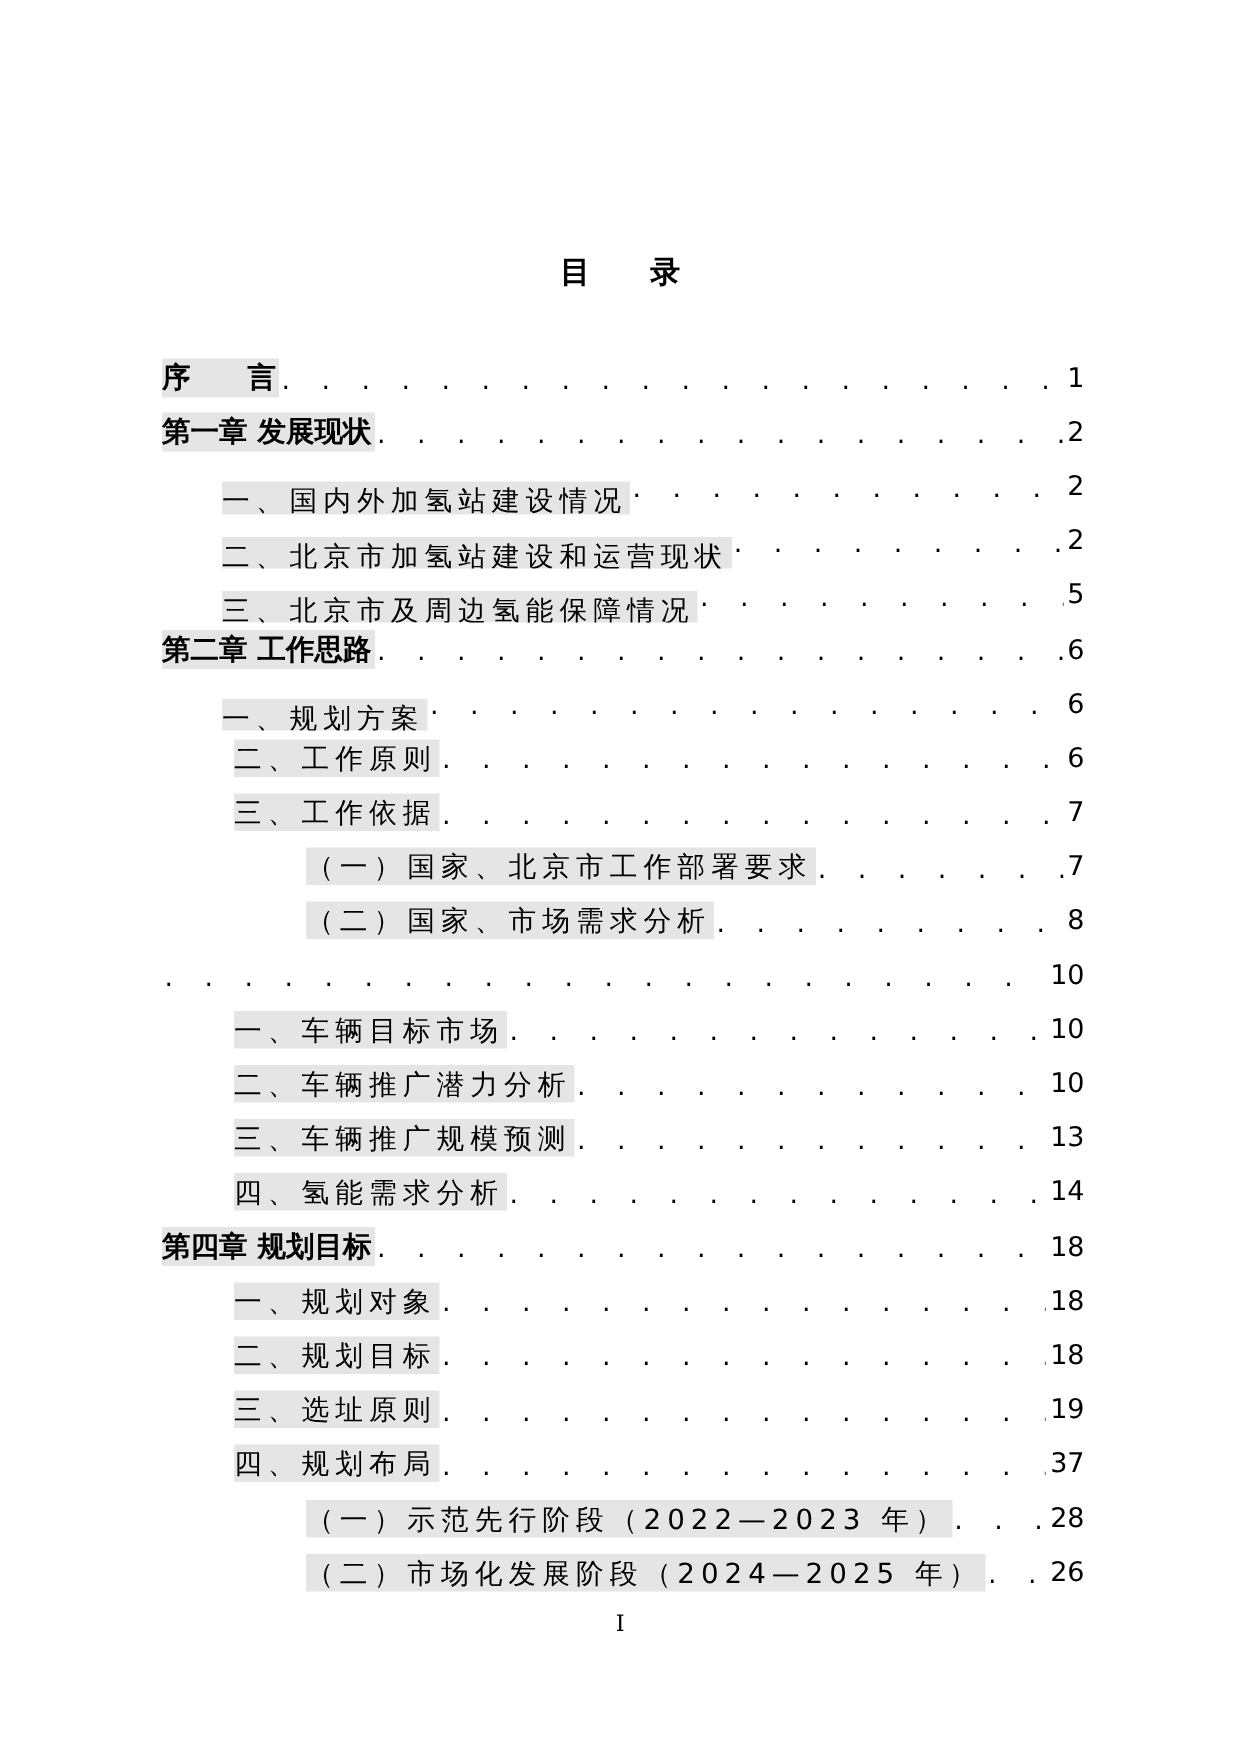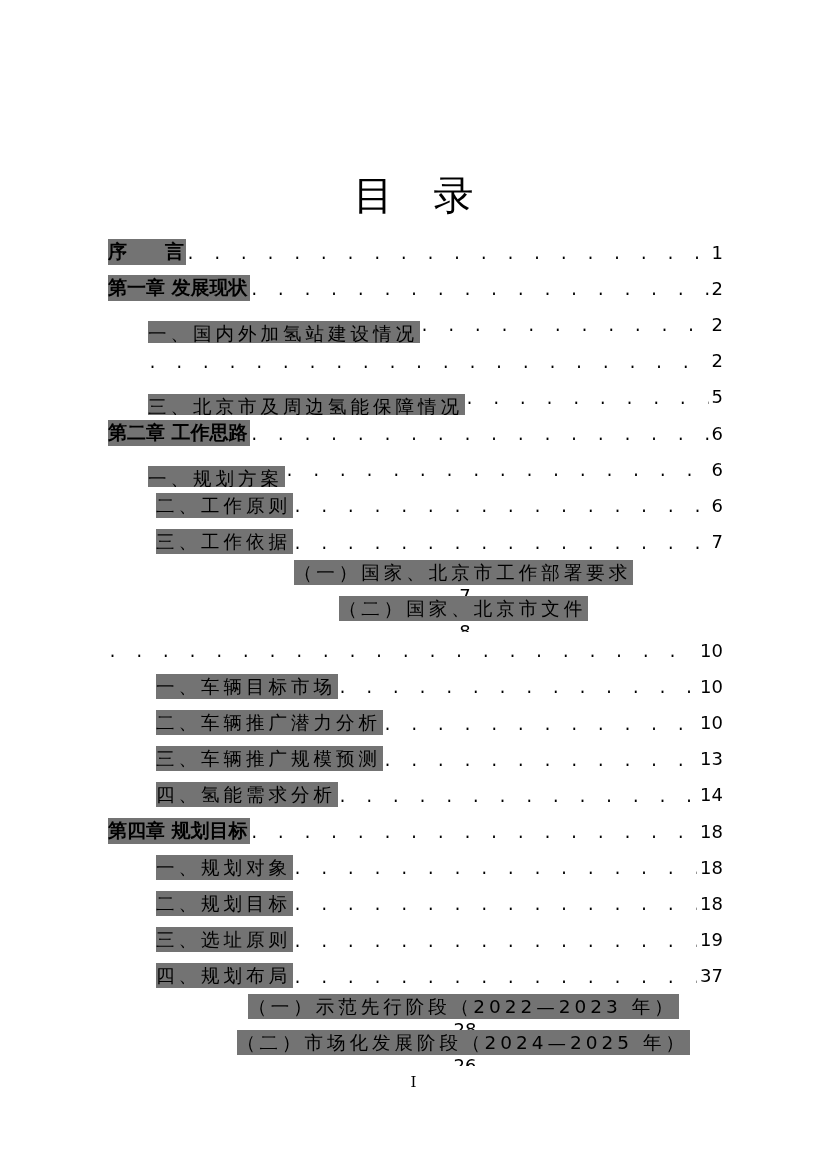--- a/index.html
+++ b/index.html
@@ -1,29 +1,29 @@
 <!DOCTYPE html>
 <html><head>
 <meta charset="utf-8">
 <style>
   html, body { margin: 0; padding: 0; background: #ffffff; }
   body { width: 827px; height: 1169px; position: relative; overflow: hidden; font-family: "DejaVu Sans", sans-serif; color: #000; }
   .page { position: absolute; left: 0; top: 0; width: 827px; height: 1169px; background: #fff; }
-  .title { position: absolute; left: 0; width: 827px; top: 168px; text-align: center; font-size: 40px; letter-spacing: 40px; text-indent: 40px; font-weight: normal; }
+  .title { position: absolute; left: 0; width: 827px; top: 168px; text-align: center; font-size: 20px; letter-spacing: 40px; text-indent: 40px; font-weight: bold; }
   .toc { position: absolute; left: 108px; top: 234px; width: 615px; }
   .row { position: relative; height: 36.2px; display: flex; align-items: center; font-size: 18.5px; white-space: nowrap; overflow: hidden; }
-  .row .label { flex: 0 0 auto; background: #737373; padding-right: 2px; }
+  .row .label { flex: 0 0 auto; background: #e5e5e5; padding-right: 2px; }
   .row .dots { flex: 1 1 auto; overflow: hidden; white-space: nowrap; letter-spacing: 4.3px; font-family: "DejaVu Sans Mono", monospace; font-size: 15px; color: #000; position: relative; top: 2px; }
   .row .page-num { flex: 0 0 auto; padding-left: 3px; font-family: "DejaVu Sans", sans-serif; font-size: 18px; }
   .lvl0 .label { font-weight: bold; font-size: 19px; letter-spacing: 0px; }
   .lvl1 { padding-left: 40px; }
   .lvl1 .label { letter-spacing: 4px; margin-top: 19px; }
   .lvl1b { padding-left: 48px; }
   .lvl1b .label { letter-spacing: 4px; }
-  .lvl2 { padding-left: 96px; flex-direction: column; }
+  .lvl2 { padding-left: 96px; }
   .lvl2 .label { letter-spacing: 4px; }
   .footer { position: absolute; left: 0; width: 827px; top: 1073px; text-align: center; font-family: "DejaVu Serif", serif; font-size: 15px; }
 </style>
 </head>
 <body>
 
 <div class="page">
   <div class="title">目录</div>
 
   <div class="toc">
@@ -36,20 +36,21 @@
       <span class="label">第一章 发展现状</span>
       <span class="dots">. . . . . . . . . . . . . . . . . . . . . . . . . . . . . . . . . . . . . . . . . . . . . . . . . . . . . . . . . . .</span>
       <span class="page-num">2</span>
     </div>
     <div class="row lvl1">
       <span class="label">一、国内外加氢站建设情况 </span>
       <span class="dots">. . . . . . . . . . . . . . . . . . . . . . . . . . . . . . . . . . . . . . . . . . . . . . . . . . . . . . . . . . .</span>
       <span class="page-num">2</span>
     </div>
     <div class="row lvl1">
+      <span class="label">二、北京市加氢站建设和运营现状 </span>
       <span class="dots">. . . . . . . . . . . . . . . . . . . . . . . . . . . . . . . . . . . . . . . . . . . . . . . . . . . . . . . . . . .</span>
       <span class="page-num">2</span>
     </div>
     <div class="row lvl1">
       <span class="label">三、北京市及周边氢能保障情况 </span>
       <span class="dots">. . . . . . . . . . . . . . . . . . . . . . . . . . . . . . . . . . . . . . . . . . . . . . . . . . . . . . . . . . .</span>
       <span class="page-num">5</span>
     </div>
     <div class="row lvl0">
       <span class="label">第二章 工作思路</span>
@@ -70,21 +71,21 @@
       <span class="label">三、工作依据</span>
       <span class="dots">. . . . . . . . . . . . . . . . . . . . . . . . . . . . . . . . . . . . . . . . . . . . . . . . . . . . . . . . . . .</span>
       <span class="page-num">7</span>
     </div>
     <div class="row lvl2">
       <span class="label">（一）国家、北京市工作部署要求</span>
       <span class="dots">. . . . . . . . . . . . . . . . . . . . . . . . . . . . . . . . . . . . . . . . . . . . . . . . . . . . . . . . . . .</span>
       <span class="page-num">7</span>
     </div>
     <div class="row lvl2">
-      <span class="label">（二）国家、北京市文件</span>
+      <span class="label">（二）国家、市场需求分析</span>
       <span class="dots">. . . . . . . . . . . . . . . . . . . . . . . . . . . . . . . . . . . . . . . . . . . . . . . . . . . . . . . . . . .</span>
       <span class="page-num">8</span>
     </div>
     <div class="row lvl0">
       <span class="dots">. . . . . . . . . . . . . . . . . . . . . . . . . . . . . . . . . . . . . . . . . . . . . . . . . . . . . . . . . . .</span>
       <span class="page-num">10</span>
     </div>
     <div class="row lvl1b">
       <span class="label">一、车辆目标市场</span>
       <span class="dots">. . . . . . . . . . . . . . . . . . . . . . . . . . . . . . . . . . . . . . . . . . . . . . . . . . . . . . . . . . .</span>

